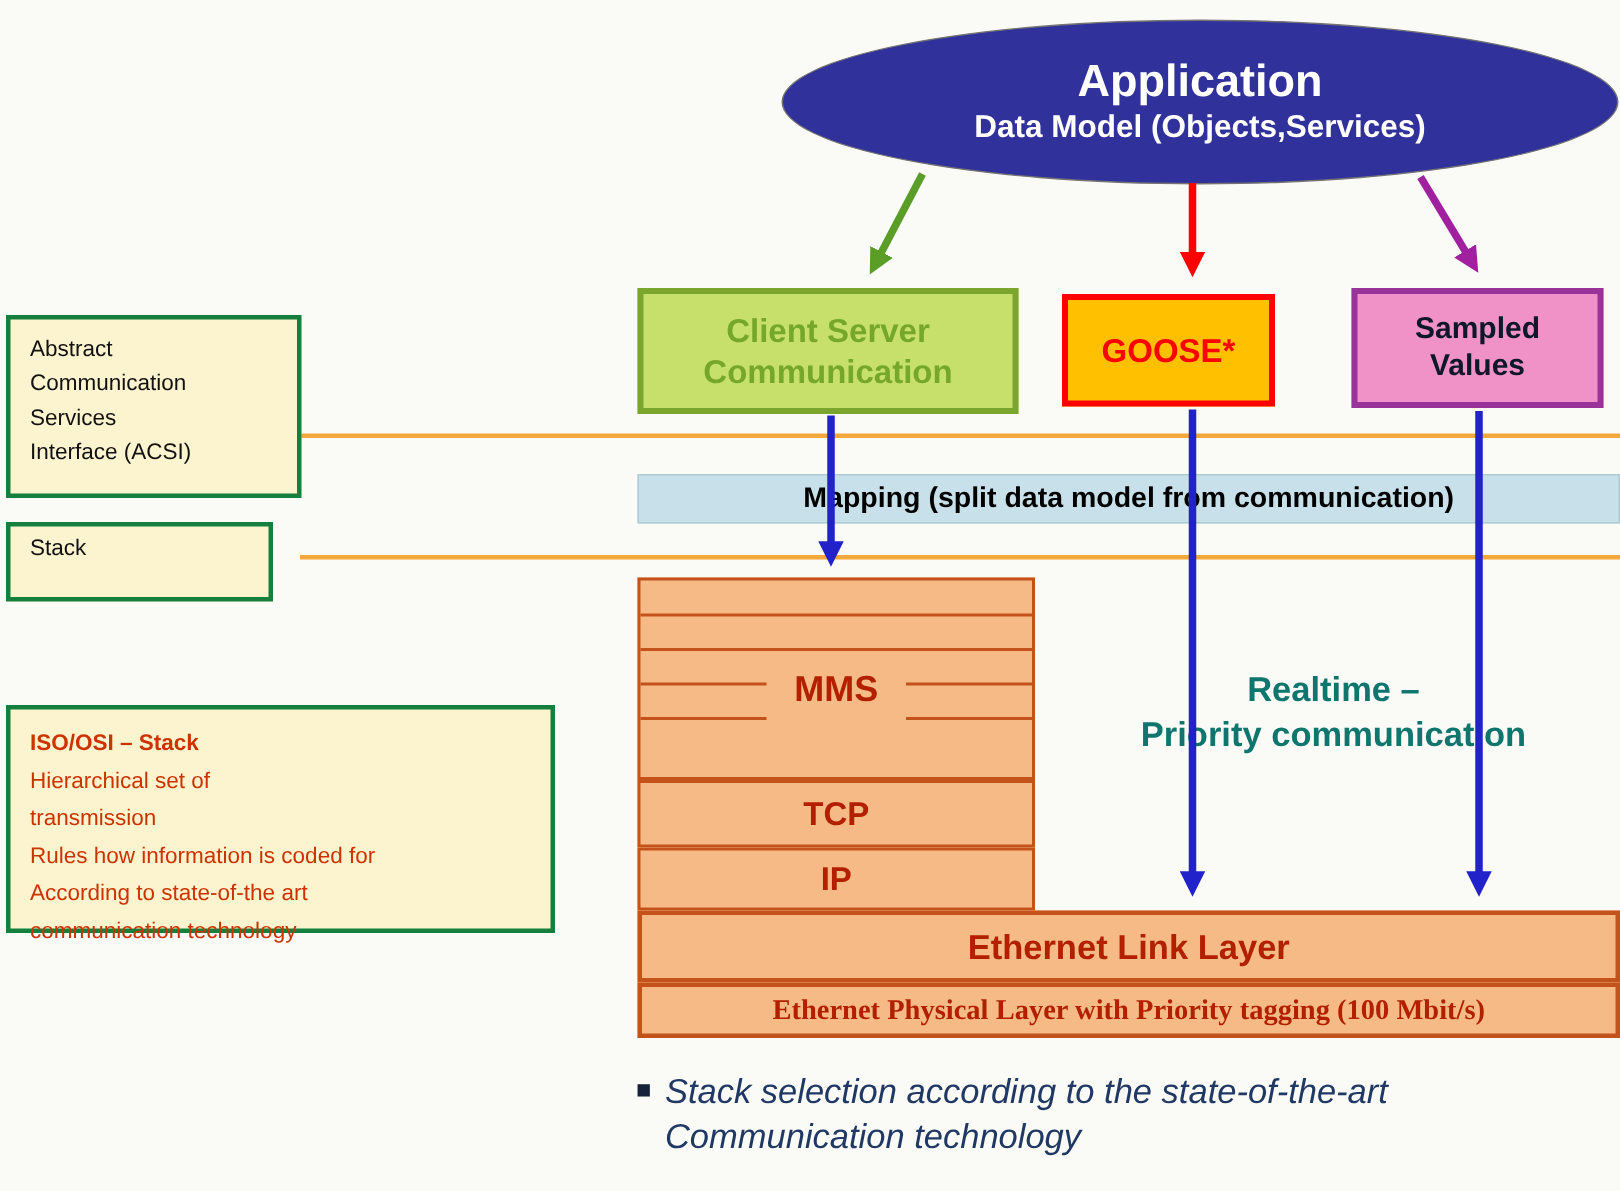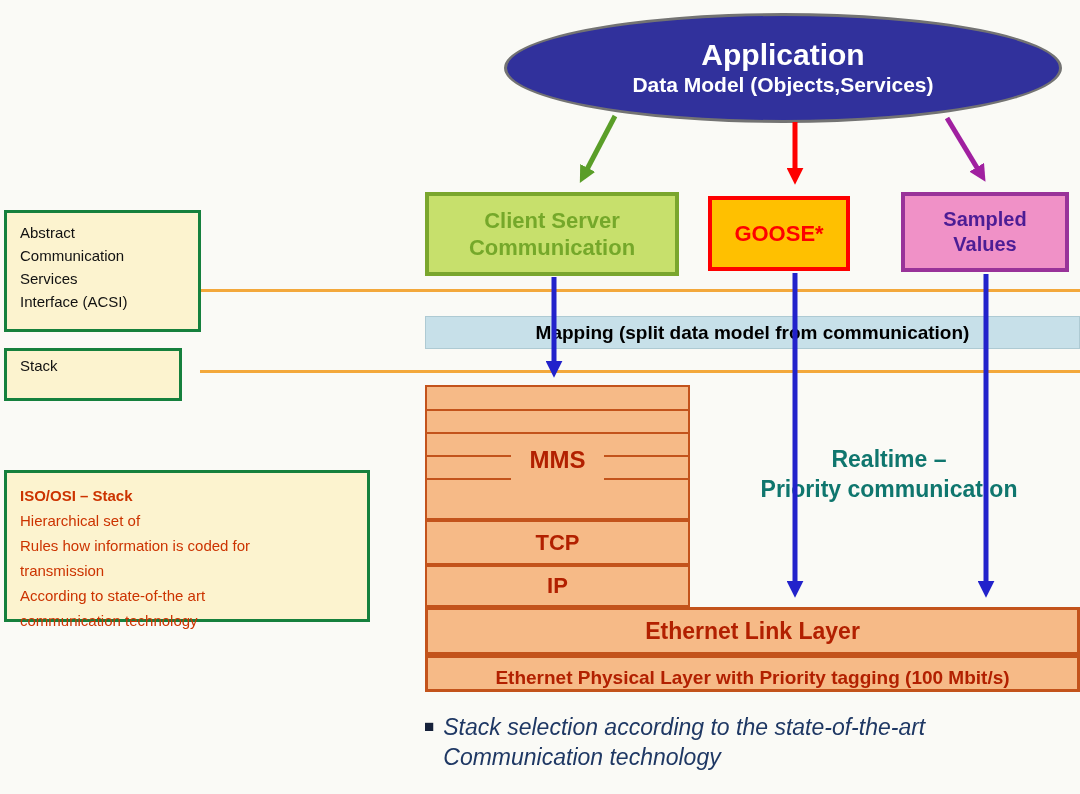--- a/index.html
+++ b/index.html
@@ -10,23 +10,23 @@
     position: relative;
     width: 1080px;
     height: 794px;
     background: #FAFAF6;
     overflow: hidden;
   }
   .abs { position: absolute; }
 
   
   #app-ellipse {
-    left: 504px; top: 13px; width: 558px; height: 110px;
+    left: 521px; top: 13px; width: 558px; height: 110px;
     background: #31319C;
-    border: 3px solid #737373;
+    border: 1px solid #737373;
     border-radius: 50%;
     display: flex; flex-direction: column; align-items: center; justify-content: center;
     color: #ffffff; text-align: center;
     z-index: 2;
   }
   #app-title { font-size: 30px; font-weight: bold; line-height: 34px; }
   #app-subtitle { font-size: 21px; font-weight: bold; line-height: 26px; }
 
   
   .topbox {
@@ -39,21 +39,21 @@
     color: #75A82A; font-size: 22px; line-height: 27px;
   }
   #goose-box {
     left: 708px; top: 196px; width: 142px; height: 75px;
     background: #FFC000; border: 4px solid #FE0000;
     color: #FE0000; font-size: 22px;
   }
   #sampled-box {
     left: 901px; top: 192px; width: 168px; height: 80px;
     background: #F091C7; border: 4px solid #993399;
-    color: #4c1d95; font-size: 20px; line-height: 25px;
+    color: #0f172a; font-size: 20px; line-height: 25px;
   }
 
   
   .cream {
     background: #FCF3CF; border: 3px solid #15803d;
     color: #111111; font-size: 15px; line-height: 23px;
     padding: 8px 6px 6px 13px; z-index: 2;
   }
   #acsi-box { left: 4px; top: 210px; width: 197px; height: 122px; }
   #stack-interface-box { left: 4px; top: 348px; width: 178px; height: 53px; padding-top: 3px; }
@@ -88,21 +88,21 @@
   #ip-box   { left: 425px; top: 565px; width: 265px; height: 42px;
               font-size: 22px; display: flex; align-items: center; justify-content: center; }
   #eth-link-box {
     left: 425px; top: 607px; width: 655px; height: 48px;
     border-width: 3px; font-size: 23px;
     display: flex; align-items: center; justify-content: center; text-align: center;
   }
   #eth-phy-box {
     left: 425px; top: 655px; width: 655px; height: 37px;
     border-width: 3px; font-size: 19px;
-    display: flex; align-items: flex-end; justify-content: center;
+    display: flex; align-items: center; justify-content: center; font-family: Liberation Serif, serif;
   }
   .mms-rule { position: absolute; height: 2px; background: #C3531B; }
   .mms-rule.r1 { top: 22px; left: 0; right: 0; }
   .mms-rule.r2 { top: 45px; left: 0; right: 0; }
   .mms-rule.r3l { top: 68px; left: 0; width: 32%; }
   .mms-rule.r3r { top: 68px; right: 0; width: 32%; }
   .mms-rule.r4l { top: 91px; left: 0; width: 32%; }
   .mms-rule.r4r { top: 91px; right: 0; width: 32%; }
   #mms-label {
     position: absolute; top: 55px; left: 0; right: 0;
@@ -159,22 +159,22 @@
     <div>Communication</div>
     <div>Services</div>
     <div>Interface (ACSI)</div>
   </div>
   <div class="abs cream" id="stack-interface-box">
     <div>Stack</div>
   </div>
   <div class="abs cream" id="iso-osi-box">
     <div id="iso-osi-title">ISO/OSI – Stack</div>
     <div>Hierarchical set of</div>
+    <div>transmission</div>
     <div>Rules how information is coded for</div>
-    <div>transmission</div>
     <div>According to state-of-the art</div>
     <div>communication technology</div>
   </div>
 
   <div class="abs" id="mapping-bar">
     <div>Mapping (split data model from communication)</div>
   </div>
 
   <div class="abs stackbox" id="mms-box">
     <div class="mms-rule r1"></div>

